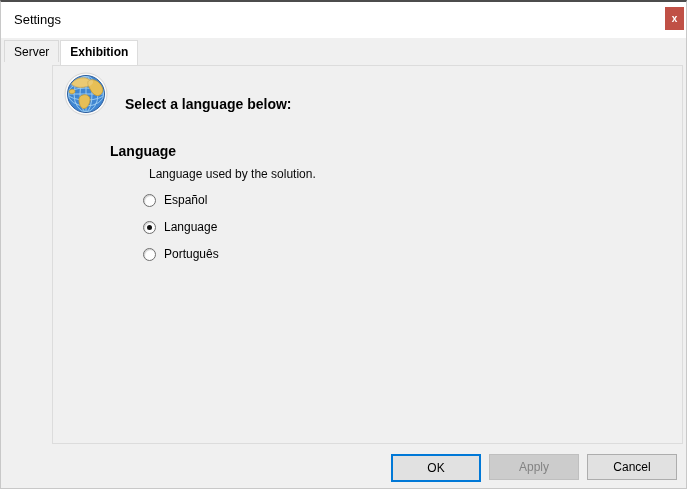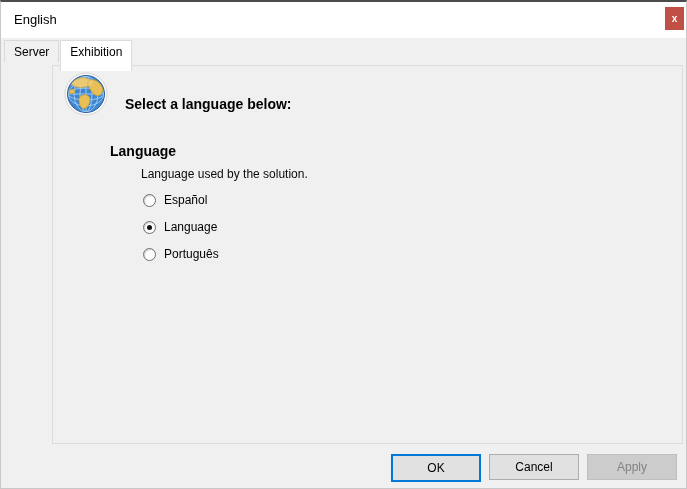--- a/index.html
+++ b/index.html
@@ -47,28 +47,29 @@
     height:22px;
     padding:4px 9px 0 9px;
     background:#f0f0f0;
     border:1px solid #d9d9d9;
     border-bottom:none;
     font-size:12px; color:#000;
     margin-right:-1px;
     white-space:nowrap;
   }
   .tab.active {
-    height:31px;
+    height:25px;
     background:#ffffff;
     border:1px solid #dcdcdc;
     border-bottom:none;
     margin-left:2px;
     margin-bottom:-2px;
     z-index:3;
     position:relative;
+    font-weight:bold;
   }
   
   .panel {
     position:absolute; left:3px; right:3px; top:63px; bottom:44px;
     box-sizing:border-box;
     border:1px solid #dcdcdc;
     background:#f0f0f0;
     margin-left:48px;
   }
   .globe {
@@ -76,21 +77,21 @@
   }
   .heading {
     position:absolute; left:72px; top:30px;
     font-size:14px; font-weight:bold; color:#000;
   }
   .section-title {
     position:absolute; left:49px; top:77px;
     font-size:14px; font-weight:bold; color:#000;padding-left:8px;
   }
   .section-desc {
-    position:absolute; left:88px; top:101px;
+    position:absolute; left:96px; top:101px;
     font-size:12px; color:#0a0a0a;
   }
   
   .radio-row {
     position:absolute; left:90px;
     display:flex; align-items:center; gap:8px;
     cursor:default;
   }
   .radio-row.r0 { top:127px; }
   .radio-row.r1 { top:154px; }
@@ -135,21 +136,21 @@
     border:1px solid #bfbfbf;
     color:#838383;
   }
 </style>
 </head>
 <body>
 
 <div class="window">
 
   <div class="titlebar">
-    <span class="title">English</span>
+    <span class="title">Settings</span>
     <div class="close-btn">
       <span>x</span>
     </div>
   </div>
 
   <div class="tabstrip">
     <div class="tab">Server</div>
     <div class="tab active">Exhibition</div>
   </div>
 
@@ -196,18 +197,18 @@
     <div class="radio-row r2">
       <span class="radio-circle"></span>
       <span class="radio-label">Português</span>
     </div>
 
   </div>
 
   <div class="footer">
     <div class="btn-row">
       <button class="btn default">OK</button>
+      <button class="btn disabled" id="apply-btn" disabled="">Apply</button>
       <button class="btn">Cancel</button>
-      <button class="btn disabled" id="apply-btn" disabled="">Apply</button>
     </div>
   </div>
 
 </div>
 
 </body></html>

